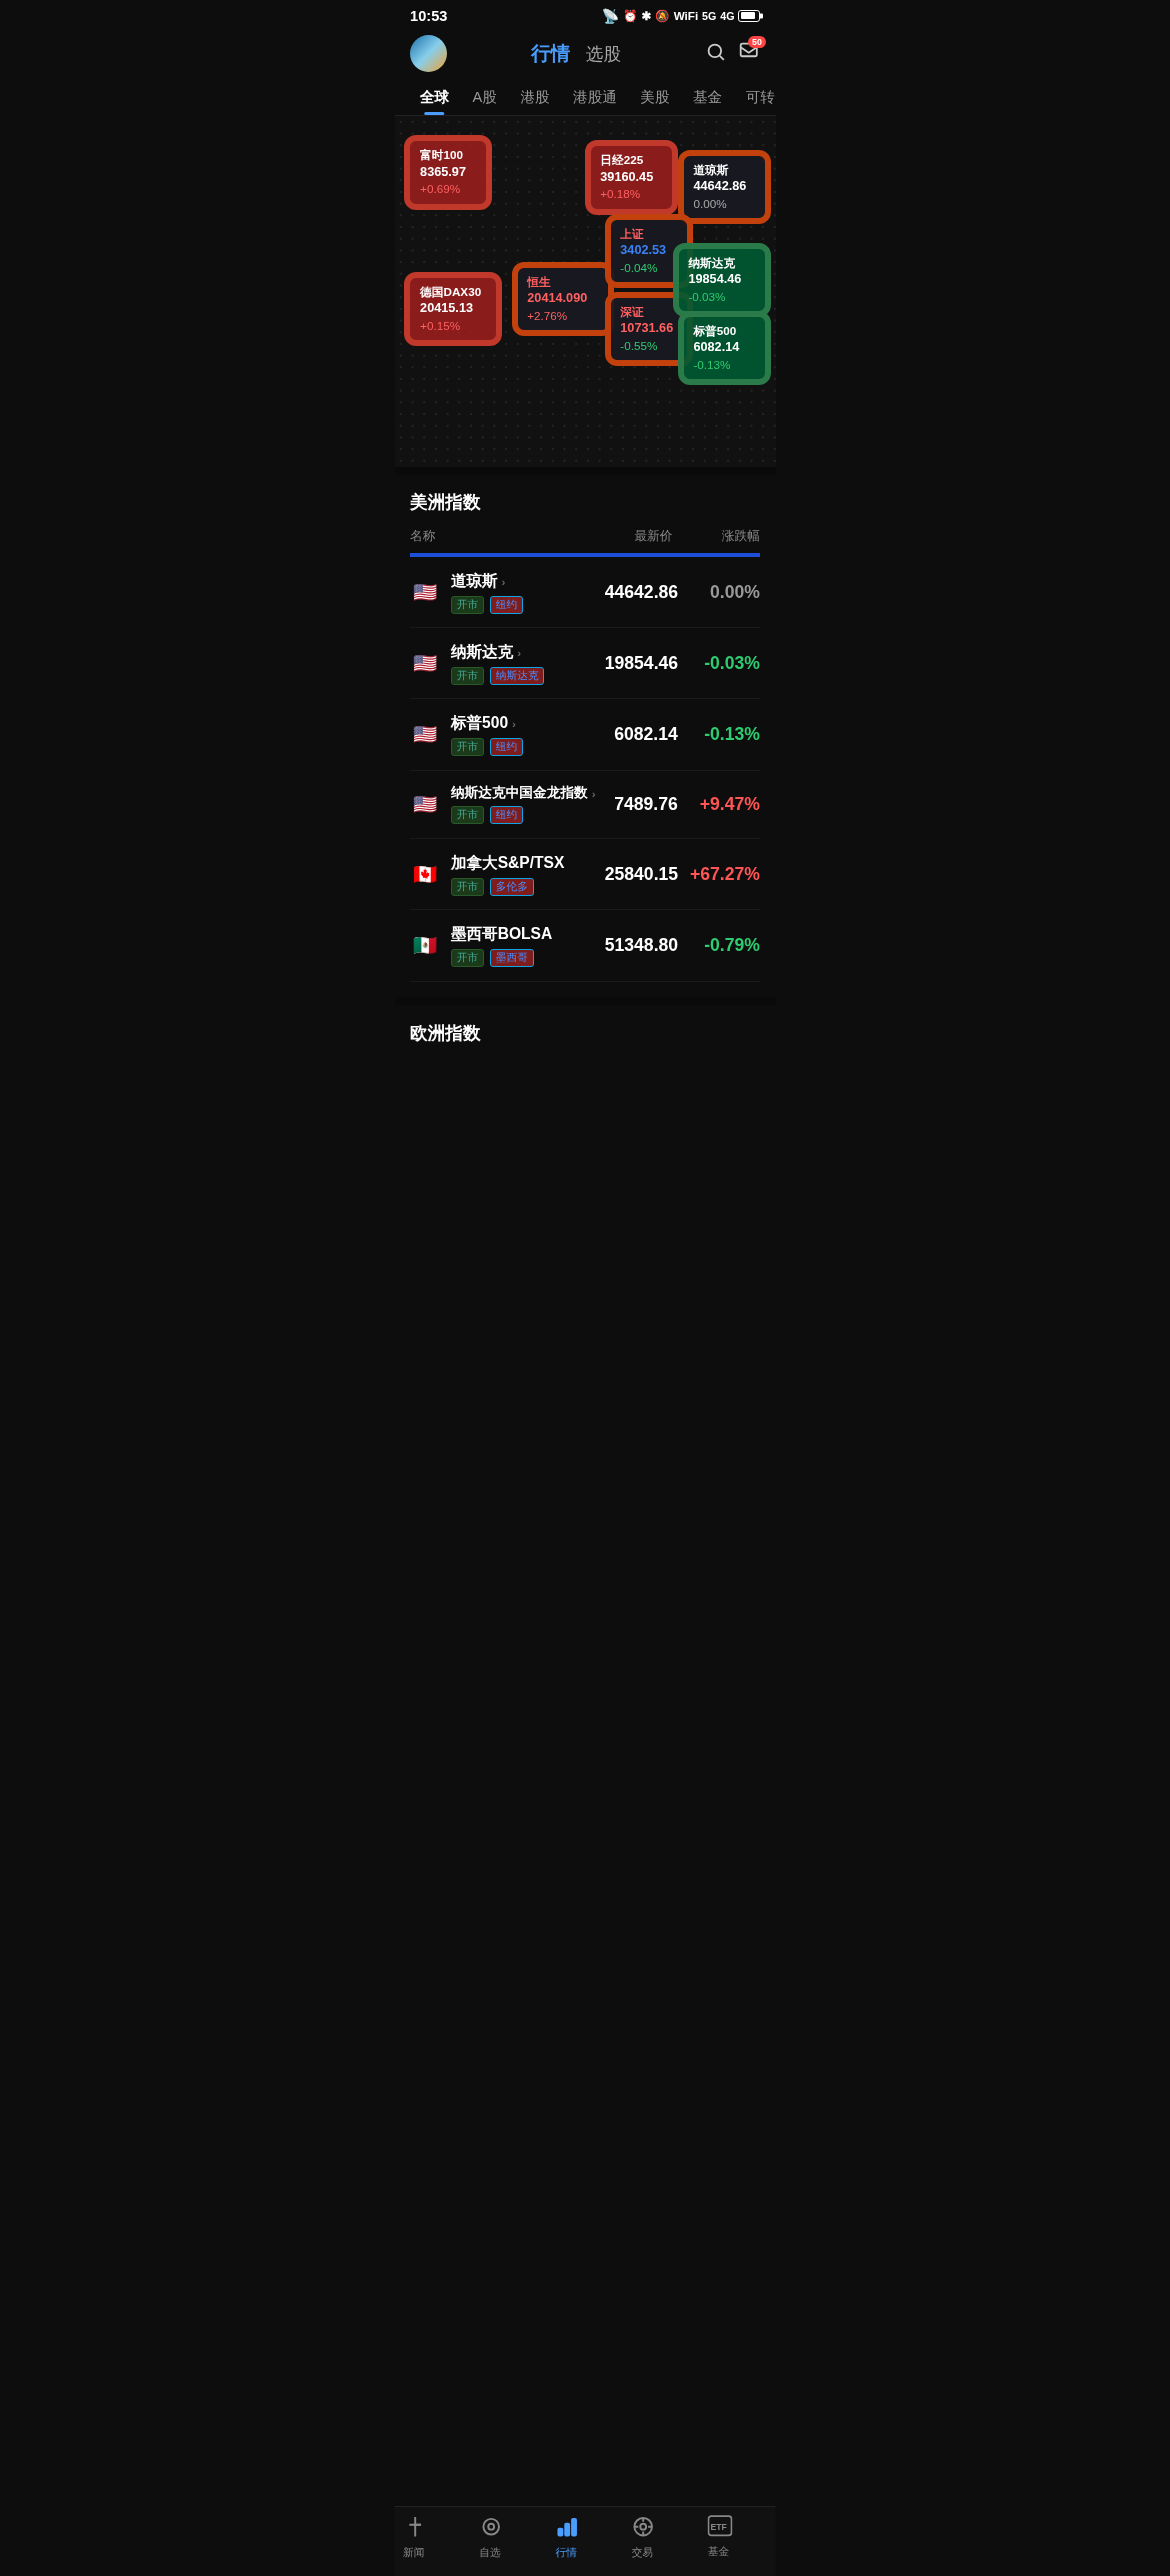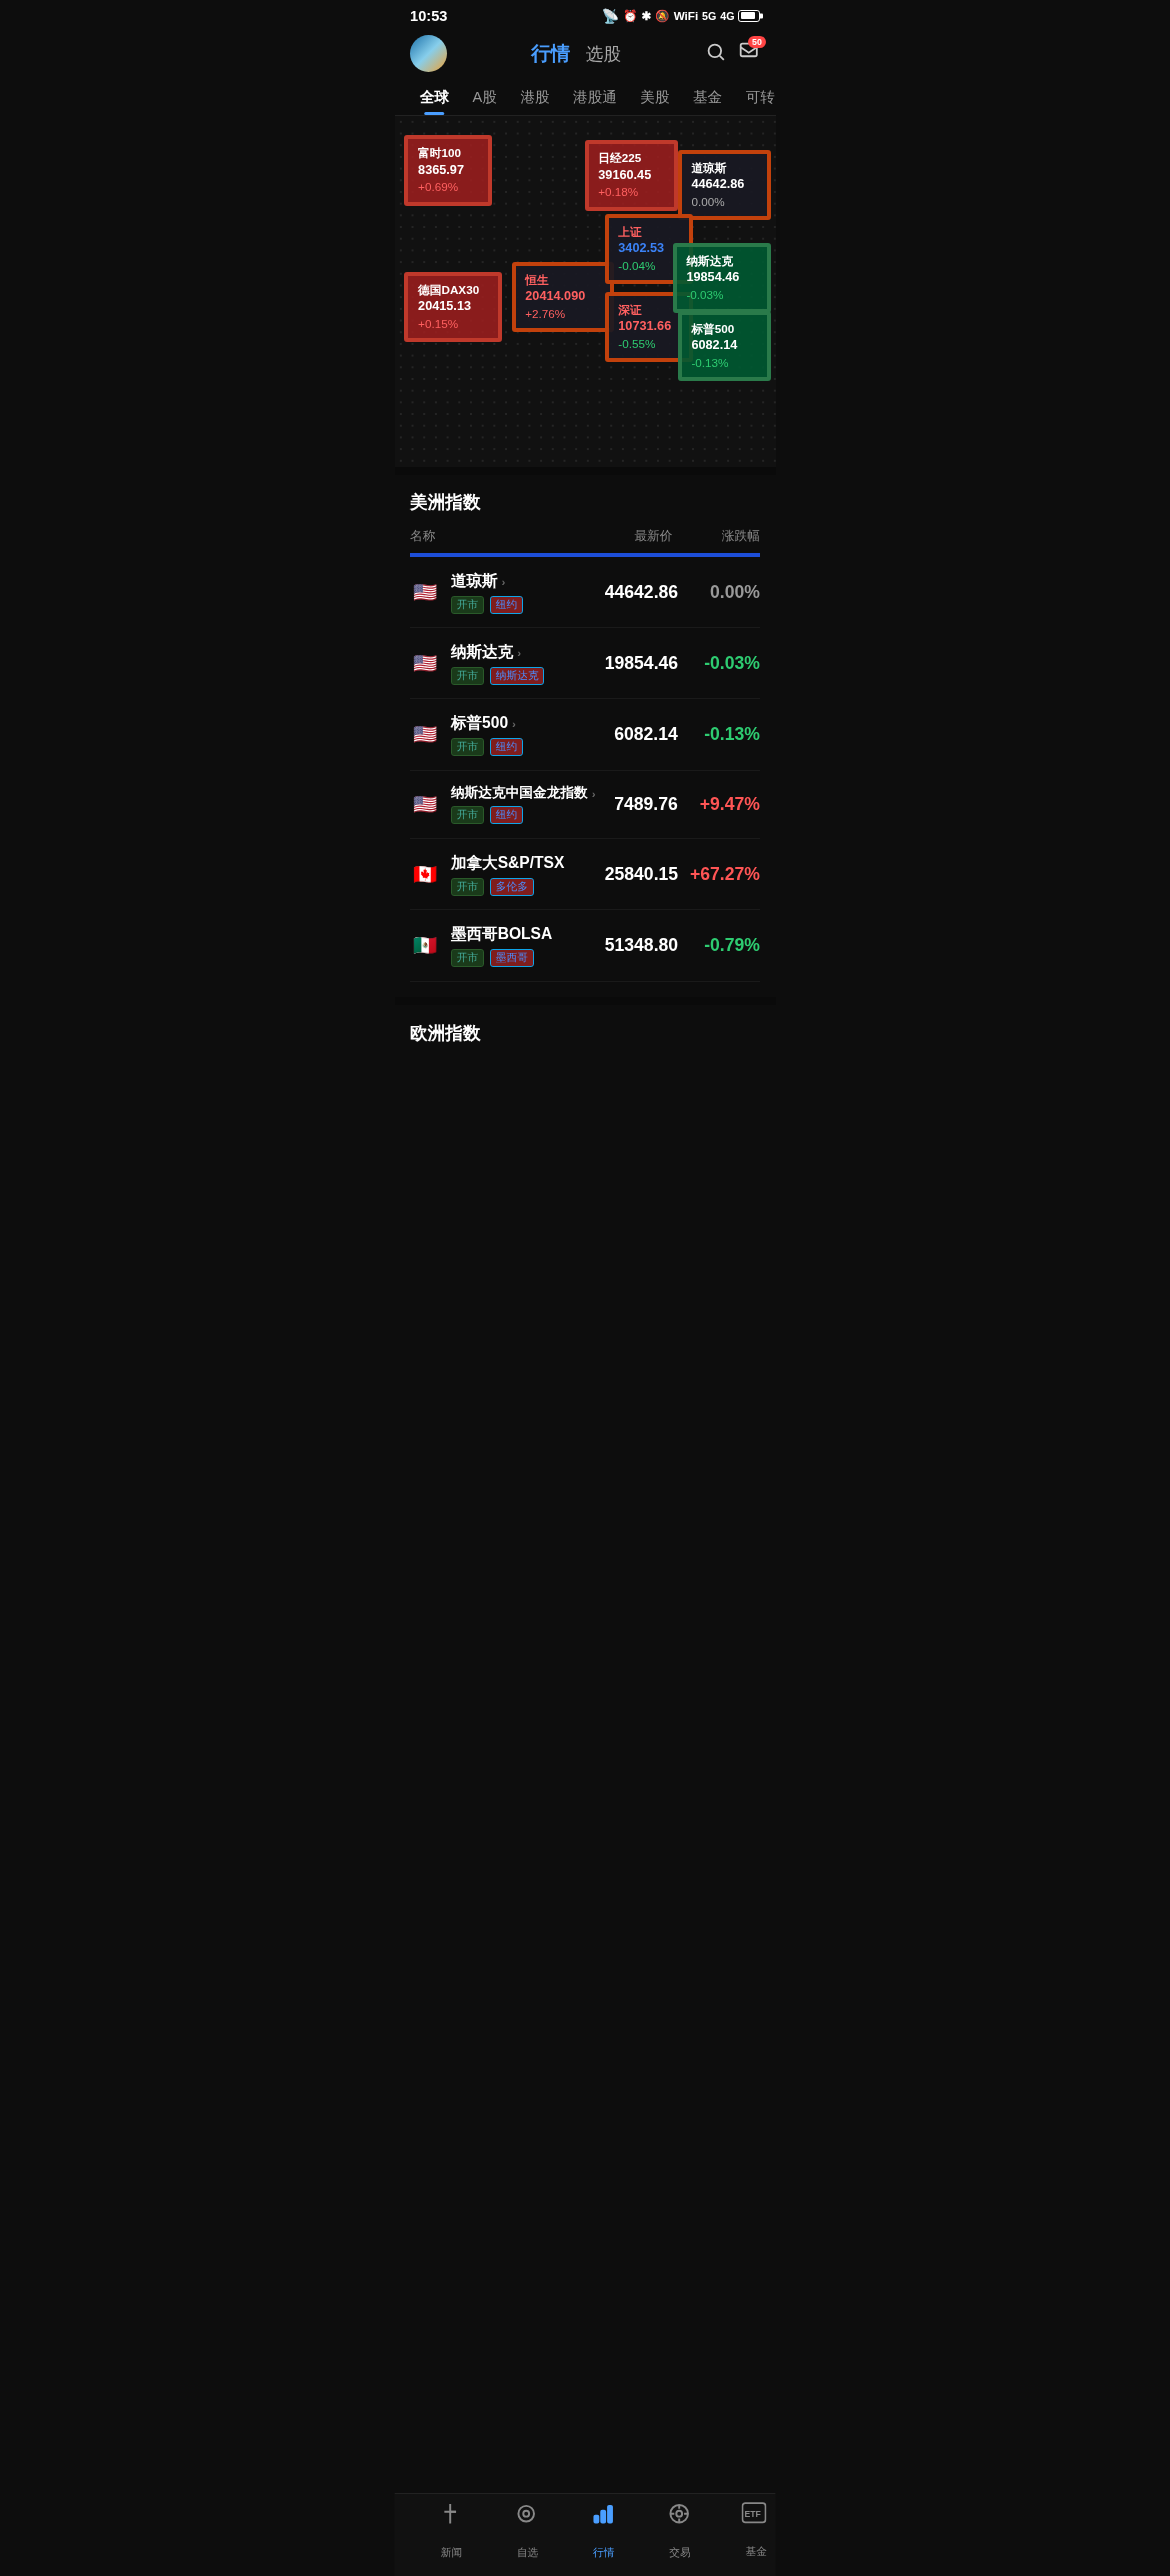--- a/index.html
+++ b/index.html
@@ -146,22 +146,22 @@
       position: absolute;
       top: 0; left: 0; width: 100%; height: 100%;
       background-image: radial-gradient(circle, #444 1px, transparent 1px);
       background-size: 11.7px 11.7px;
       opacity: 0.4;
     }
 
     .market-card {
       position: absolute;
       background: rgba(30,30,40,0.9);
-      border: 4px solid #c2410c;
-      border-radius: 3px;
+      border: 6px solid #c2410c;
+      border-radius: 12px;
       padding: 5.9px 9.8px;
       font-size: 11.7px;
       line-height: 1.4;
       min-width: 88px;
     }
     .market-card.red-bg { background: rgba(160,30,30,0.85); border-color: #c0392b; }
     .market-card.dark-bg { background: rgba(25,25,35,0.92); }
     .market-card .m-name { color: #fff; font-size: 11.7px; font-weight: 600; }
     .market-card .m-price { color: #fff; font-size: 12.7px; font-weight: 700; }
     .market-card .m-change-red { color: #ff6060; font-size: 11.7px; }
@@ -268,22 +268,22 @@
       width: 381px;
       background: #111;
       border-top: 1px solid #222;
       display: flex;
       justify-content: space-around;
       padding: 7.8px 0 15.6px;
     }
     .nav-item {
       display: flex;
       flex-direction: column;
-      align-items: flex-end;
-      gap: 15px;
+      align-items: flex-start;
+      gap: 2px;
       cursor: pointer;
       min-width: 59px;
     }
     .nav-icon { font-size: 21.5px; color: #888; }
     .nav-icon.active { color: #4a9eff; }
     .nav-label { font-size: 10.7px; color: #888; }
     .nav-label.active { color: #4a9eff; }
 
     
     .bottom-spacer { height: 78px; }

